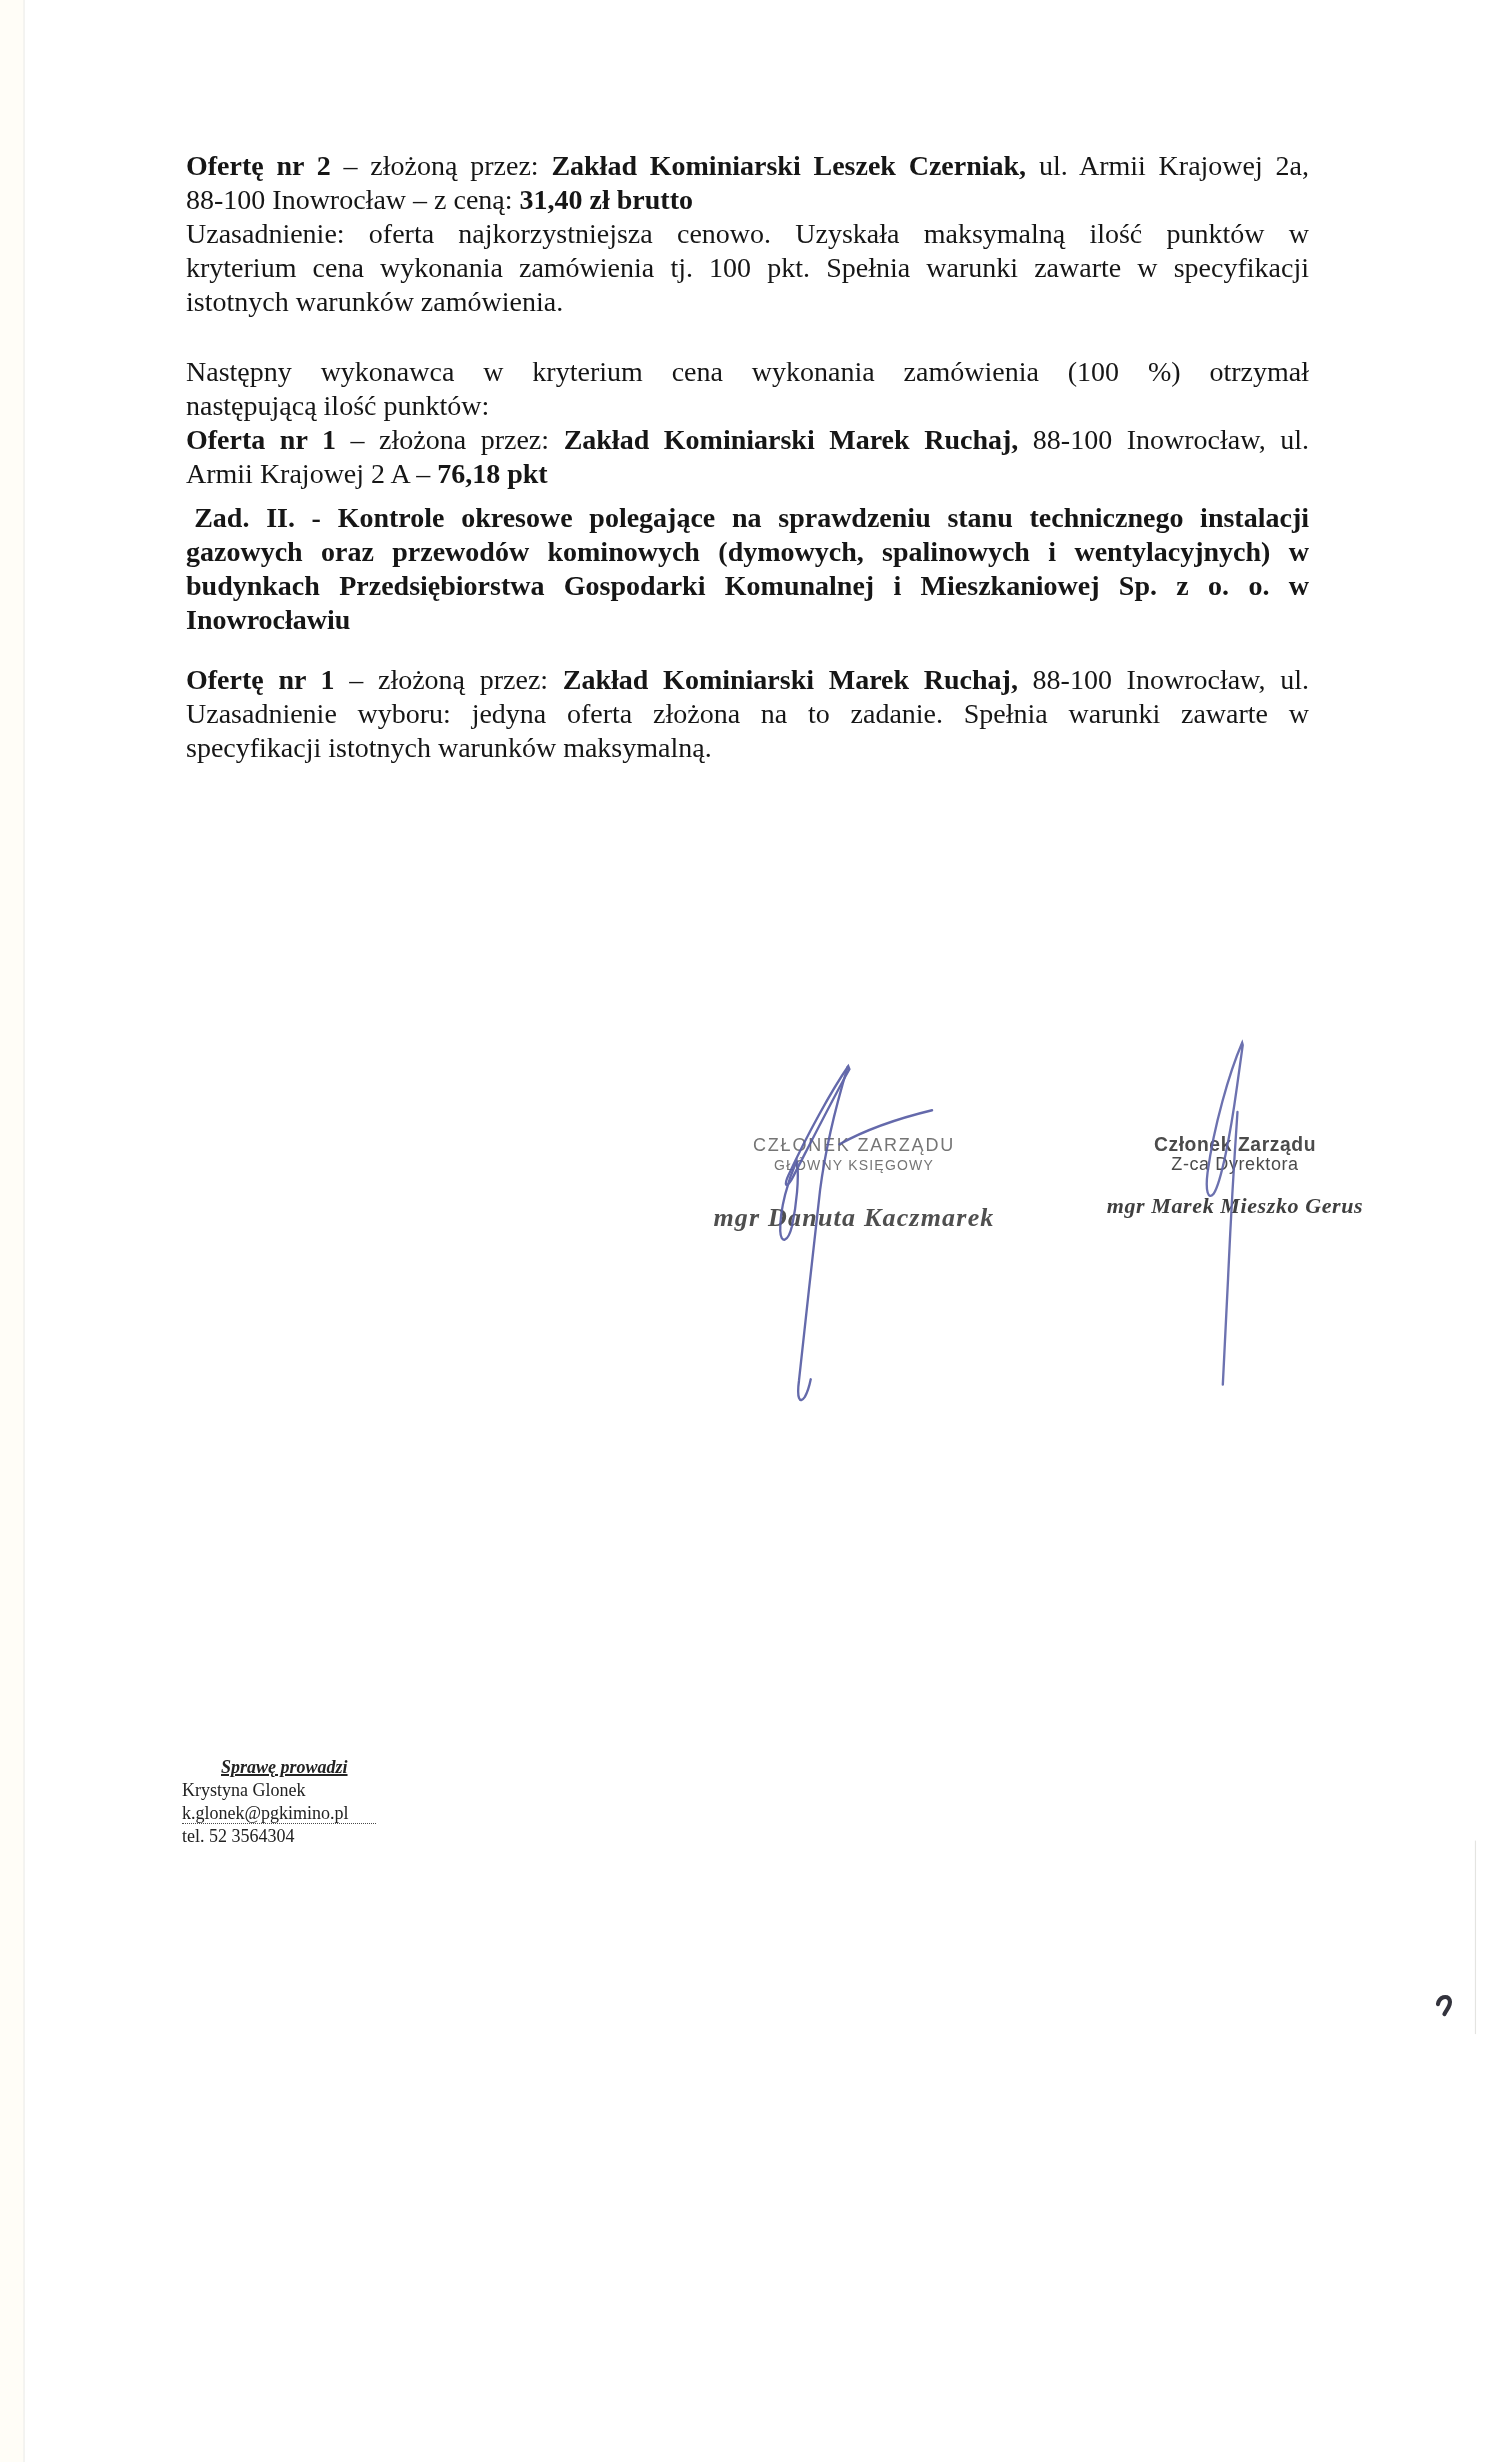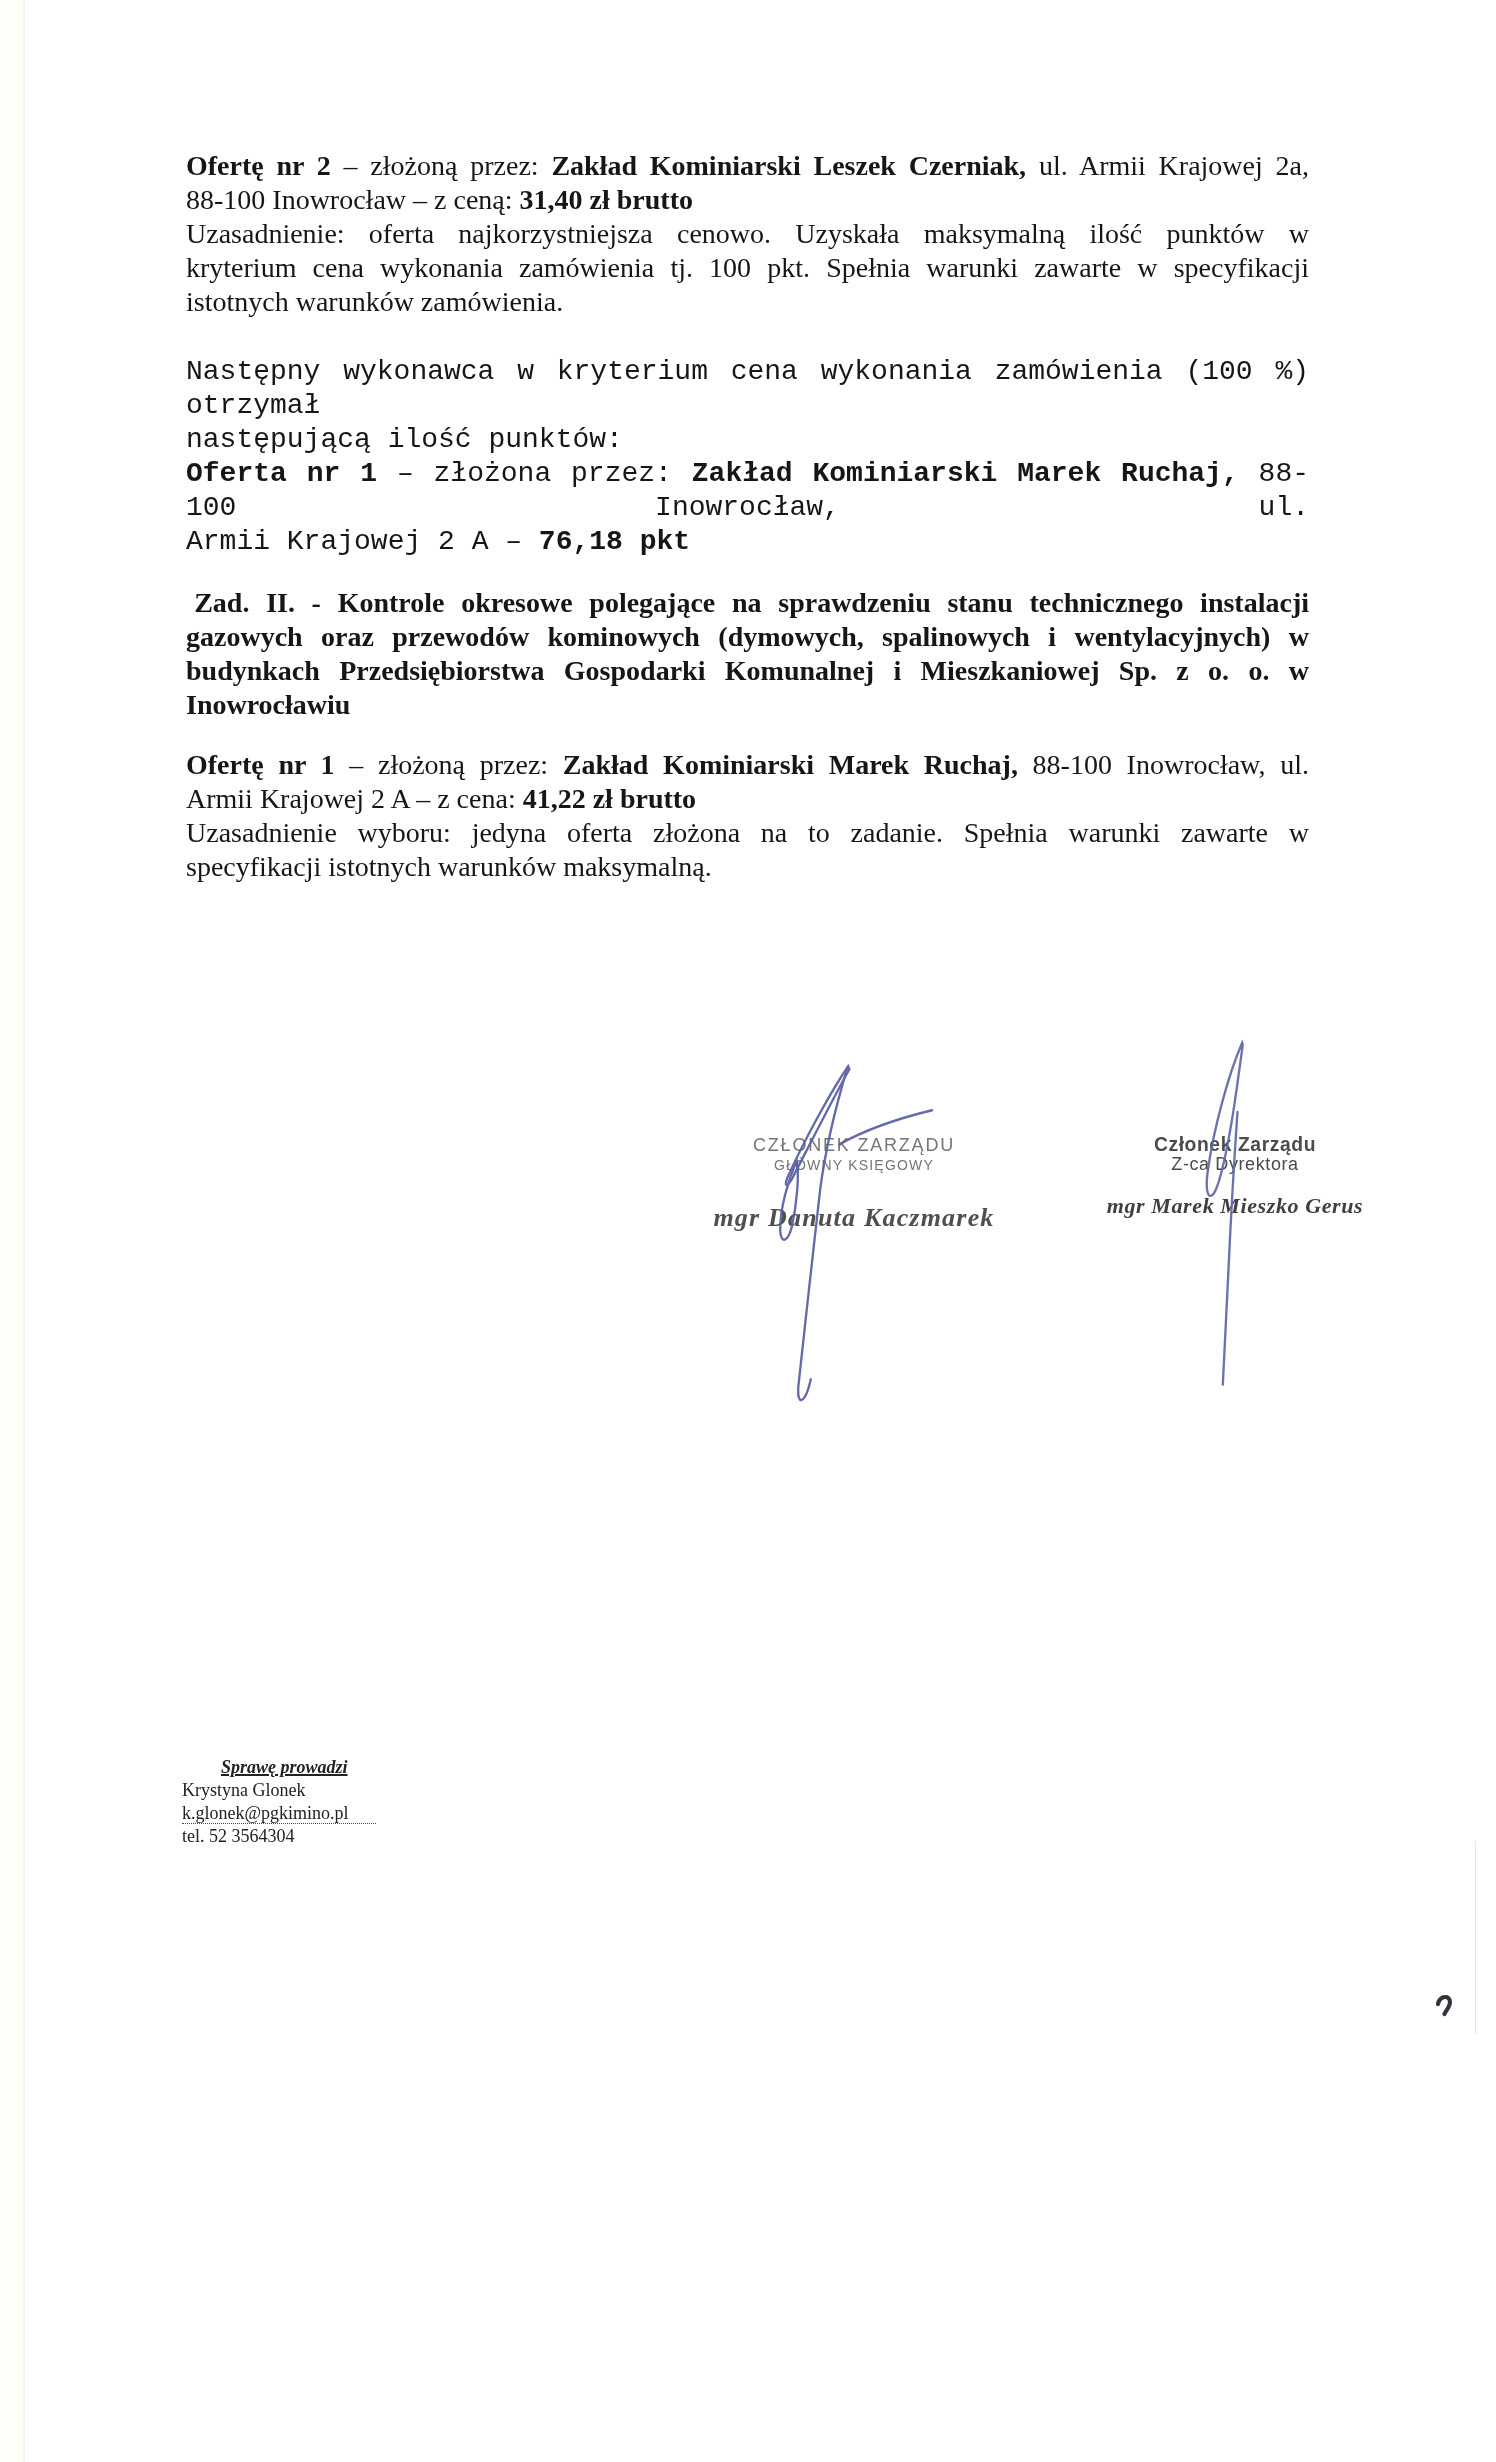--- a/index.html
+++ b/index.html
@@ -6,21 +6,21 @@
   body{
     width:1496px;height:2462px;position:relative;background:#ffffff;
     font-family:"Liberation Serif", serif;color:#161616;overflow:hidden;
   }
   .left-tint{position:absolute;left:0;top:0;width:23.5px;height:100%;background:#fffdf7;}
   .content{position:absolute;left:186px;top:149px;width:1123px;}
   .line{line-height:34px;font-size:28px;white-space:normal;text-align:left;}
   .line.j{text-align:justify;text-align-last:justify;text-justify:inter-word;}
   .b{font-weight:700;}
   .para-offer2{margin-bottom:36px;}
-  .para-next{margin-bottom:27px;font-family:Liberation Mono, monospace;}
+  .para-next{margin-bottom:10px;}
   .para-zad{margin-bottom:26px;font-weight:700;}
   .para-zad .line:first-child{text-indent:8.2px;}
   .para-offer1{margin-bottom:33px;}
   .para-umowy{margin-bottom:0;}
 
   .stamp{position:absolute;text-align:center;font-family:"Liberation Sans", sans-serif;}
   .stamp-left{left:690px;top:1135px;width:328px;color:#757575;}
   .stamp-left .s1{font-size:18px;line-height:20px;letter-spacing:1.8px;}
   .stamp-left .s2{font-size:14px;line-height:20px;letter-spacing:1.2px;}
   .stamp-left .name{font-family:"Liberation Serif", serif;font-style:italic;font-weight:700;
@@ -57,21 +57,20 @@
       <div class="line"><span>Armii Krajowej 2 A – </span><span class="b">76,18 pkt</span></div>
     </div>
     <div class="para para-zad">
       <div class="line j"><span>Zad. II. - Kontrole okresowe polegające na sprawdzeniu stanu technicznego instalacji</span></div>
       <div class="line j"><span>gazowych oraz przewodów kominowych (dymowych, spalinowych i wentylacyjnych) w</span></div>
       <div class="line j"><span>budynkach Przedsiębiorstwa Gospodarki Komunalnej i Mieszkaniowej Sp. z o. o. w</span></div>
       <div class="line"><span>Inowrocławiu</span></div>
     </div>
     <div class="para para-offer1">
       <div class="line j"><span class="b">Ofertę nr 1</span><span> – złożoną przez: </span><span class="b">Zakład Kominiarski Marek Ruchaj,</span><span> 88-100 Inowrocław, ul.</span></div>
-      <div class="line"><span>Armii Krajowej 2 A – z cena: </span><span class="b">41,22 zł brutto</span></div>
       <div class="line j"><span>Uzasadnienie wyboru: jedyna oferta złożona na to zadanie. Spełnia warunki zawarte w</span></div>
       <div class="line"><span>specyfikacji istotnych warunków maksymalną.</span></div>
     </div>
   </div>
 
 <div class="stamp stamp-left">
   <div class="s1">CZŁONEK ZARZĄDU</div>
   <div class="s2">GŁÓWNY KSIĘGOWY</div>
   <div class="name">mgr Danuta Kaczmarek</div>
 </div>

